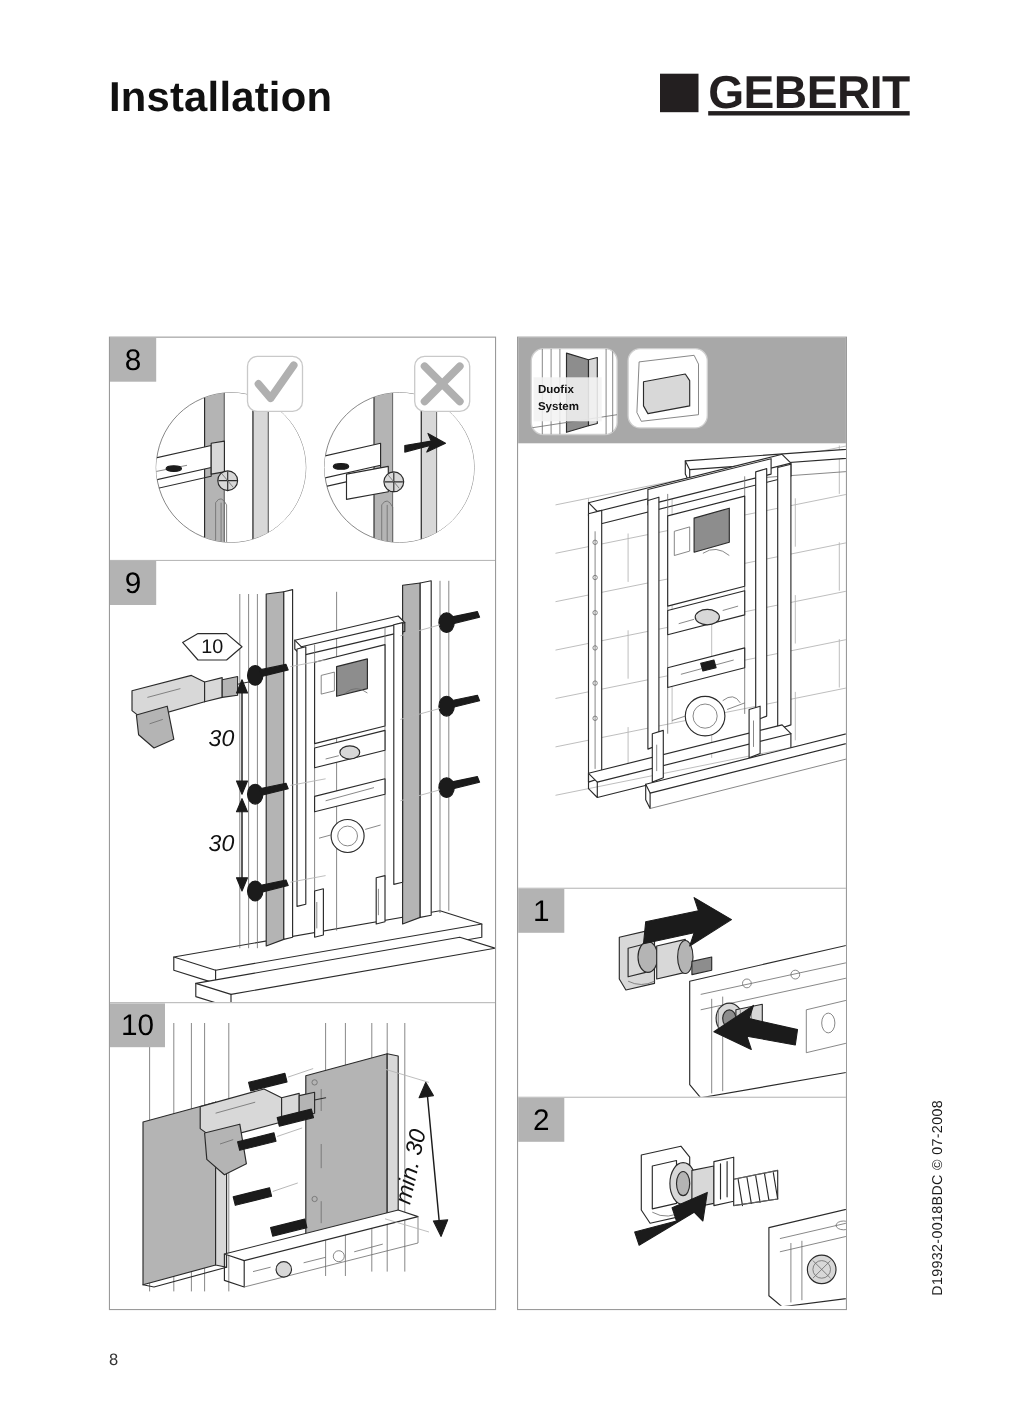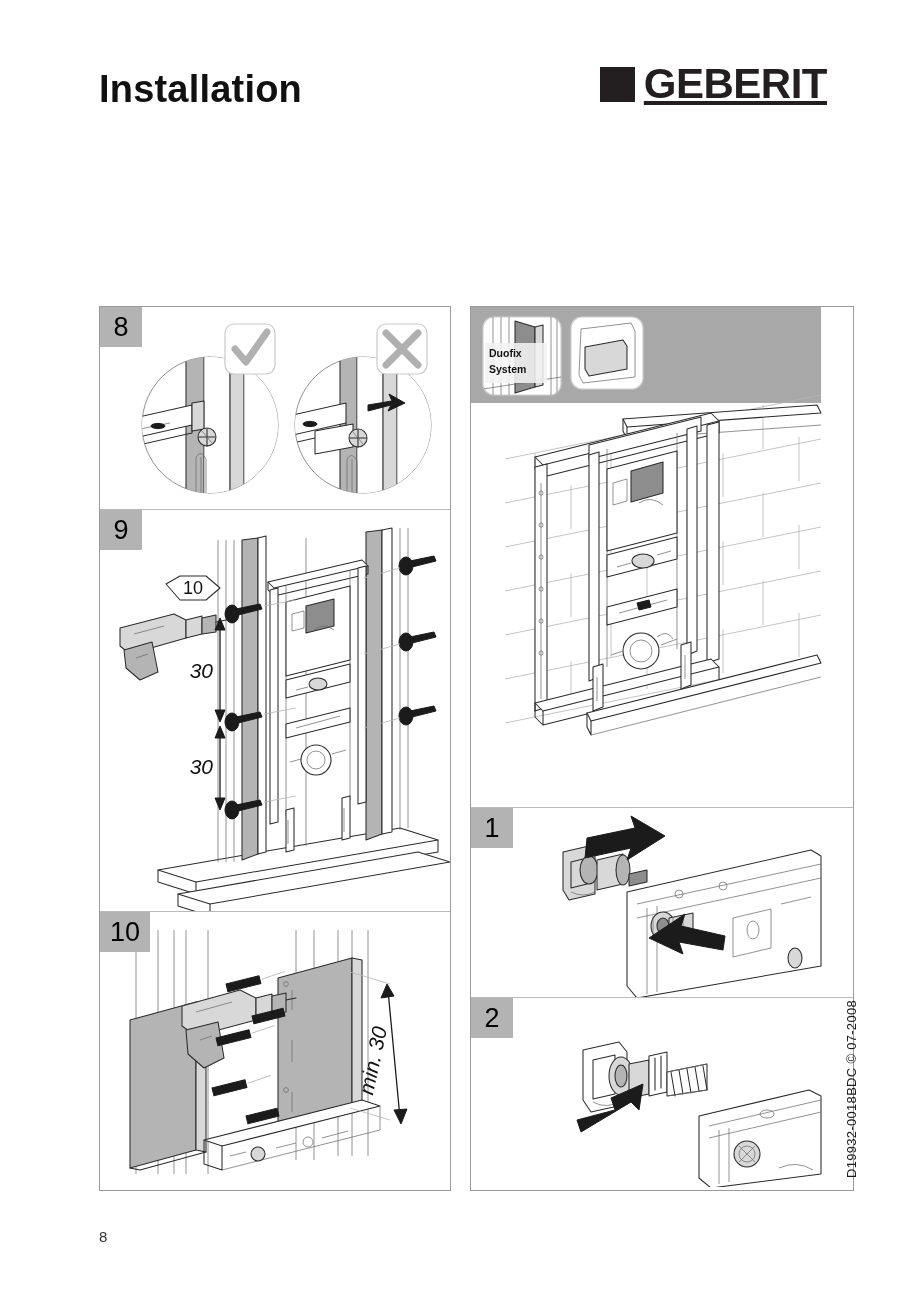--- a/index.html
+++ b/index.html
@@ -9,21 +9,21 @@
   
   #page-title{position:absolute;left:99px;top:56px;font-size:38px;font-weight:700;letter-spacing:.2px;color:#111;margin-top:12px;}
   #brand{position:absolute;right:93px;top:60px;display:flex;align-items:center;gap:9px;}
   #brand .mark{width:35px;height:35px;background:#231f20;display:block;}
   #brand .word{font-size:42px;font-weight:700;letter-spacing:-0.5px;color:#231f20;
                font-family:"Liberation Sans","DejaVu Sans",sans-serif;text-decoration:underline;}
 
   
   .col{position:absolute;border:1px solid #9a9a9a;background:#fff;box-sizing:border-box;}
   #col-left{left:99px;top:306px;width:352px;height:885px;}
-  #col-right{left:470px;top:306px;width:384px;height:885px;}
+  #col-right{left:470px;top:306px;width:300px;height:885px;}
 
   .panel{position:relative;box-sizing:border-box;overflow:hidden;}
   .panel + .panel{border-top:1px solid #b9b9b9;}
 
   .badge{position:absolute;left:0;top:0;width:42px;height:40px;background:#b3b3b3;
          display:flex;align-items:center;justify-content:center;
          font-size:27px;font-weight:400;color:#000;z-index:8;line-height:1;}
   .badge.wide{width:50px;}
 
   .art{position:absolute;inset:0;}

